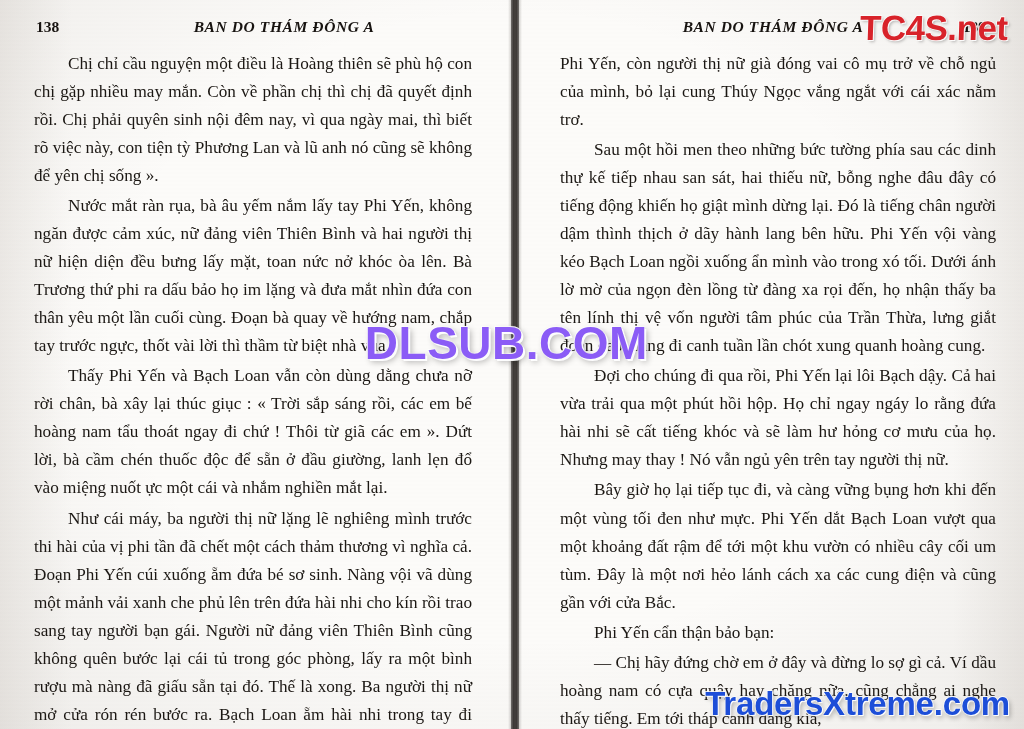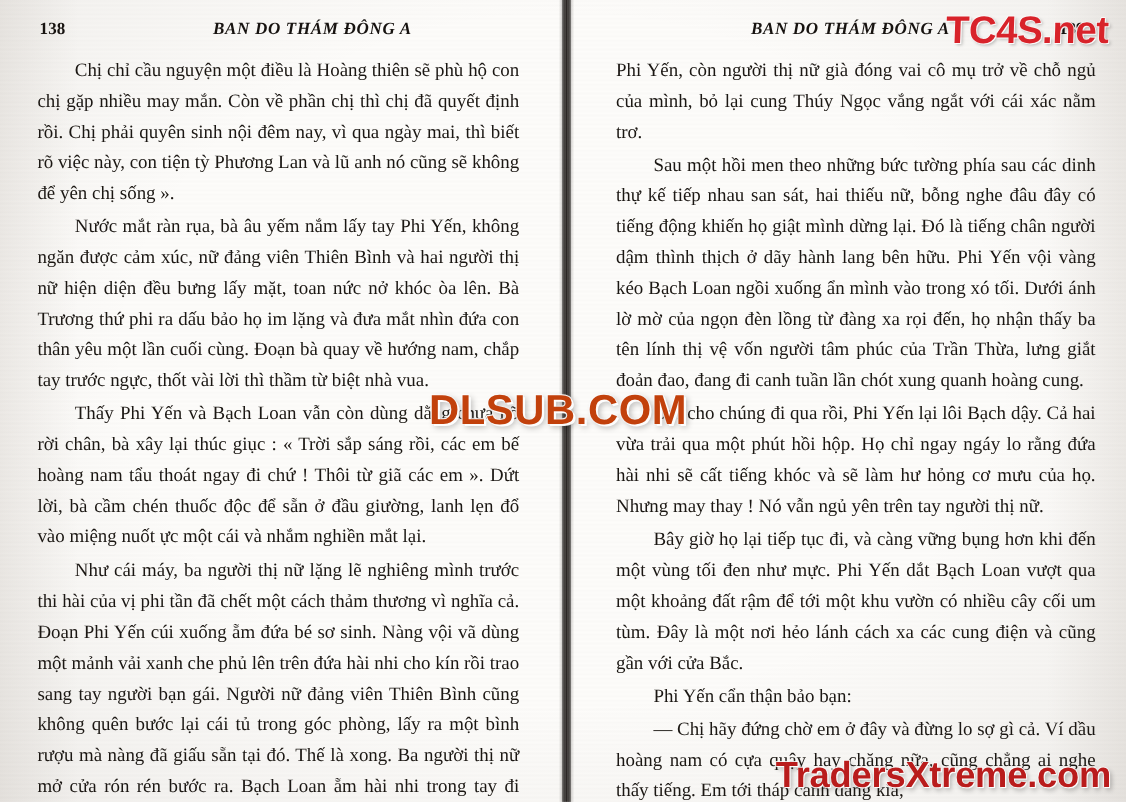--- a/index.html
+++ b/index.html
@@ -141,40 +141,40 @@
     text-shadow:
       0 0 1px #ffffff,
       1px 1px 0 rgba(255,255,255,0.9),
       2px 2px 3px rgba(0,0,0,0.25);
     transform: skewX(-2deg);
   }
 
   
   .wm-dlsub {
     left: 50%;
-    top: 352px;
+    top: 316px;
     transform: translateX(-52%);
-    font-size: 38px;
+    font-size: 46px;
     letter-spacing: 0.5px;
-    color: #c2410c;
+    color: #8b5cf6;
     -webkit-text-stroke: 2px #ffffff;
     paint-order: stroke fill;
     text-shadow:
       0 0 2px #ffffff,
       2px 2px 0 rgba(255,255,255,0.95),
       3px 3px 6px rgba(0,0,0,0.30);
   }
 
   
   .wm-traders {
     right: 14px;
     bottom: 6px;
     font-size: 33px;
     letter-spacing: -0.2px;
-    color: #b91c1c;
+    color: #1d4ed8;
     -webkit-text-stroke: 1.4px #ffffff;
     paint-order: stroke fill;
     text-shadow:
       0 0 2px #ffffff,
       1px 1px 0 rgba(255,255,255,0.95),
       2px 3px 5px rgba(0,0,0,0.30);
   }
 </style>
 </head>
 <body>

